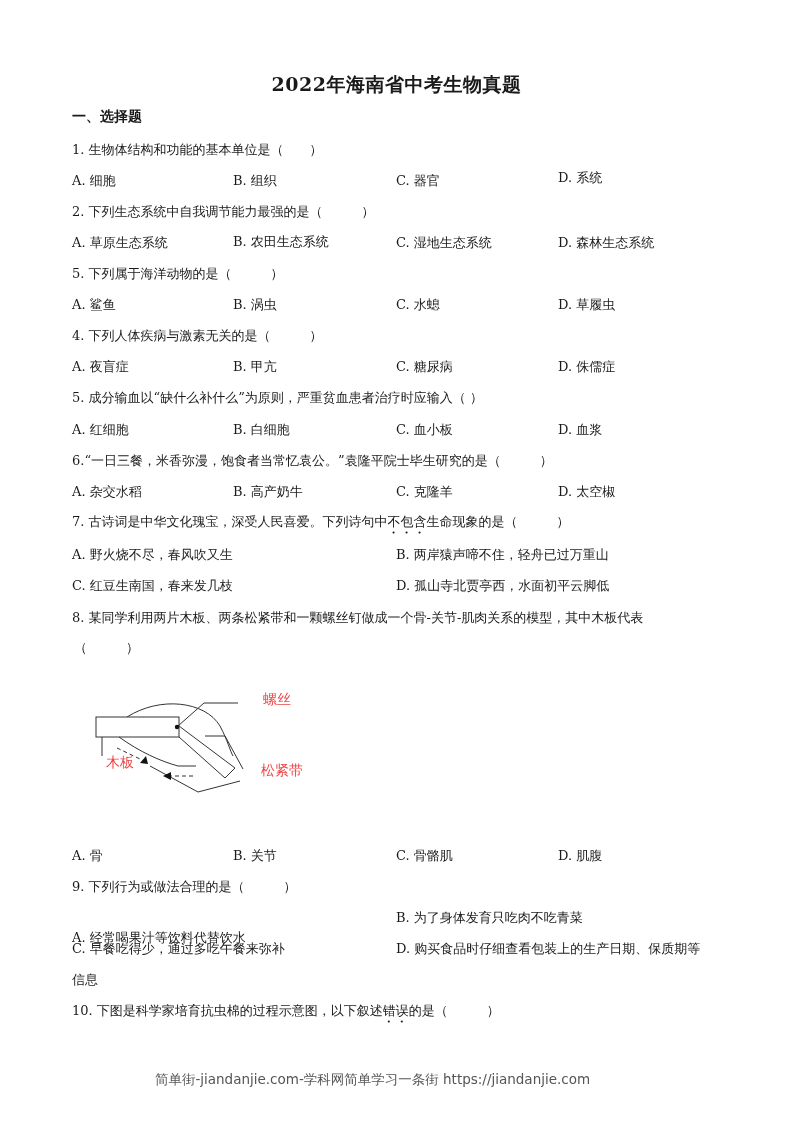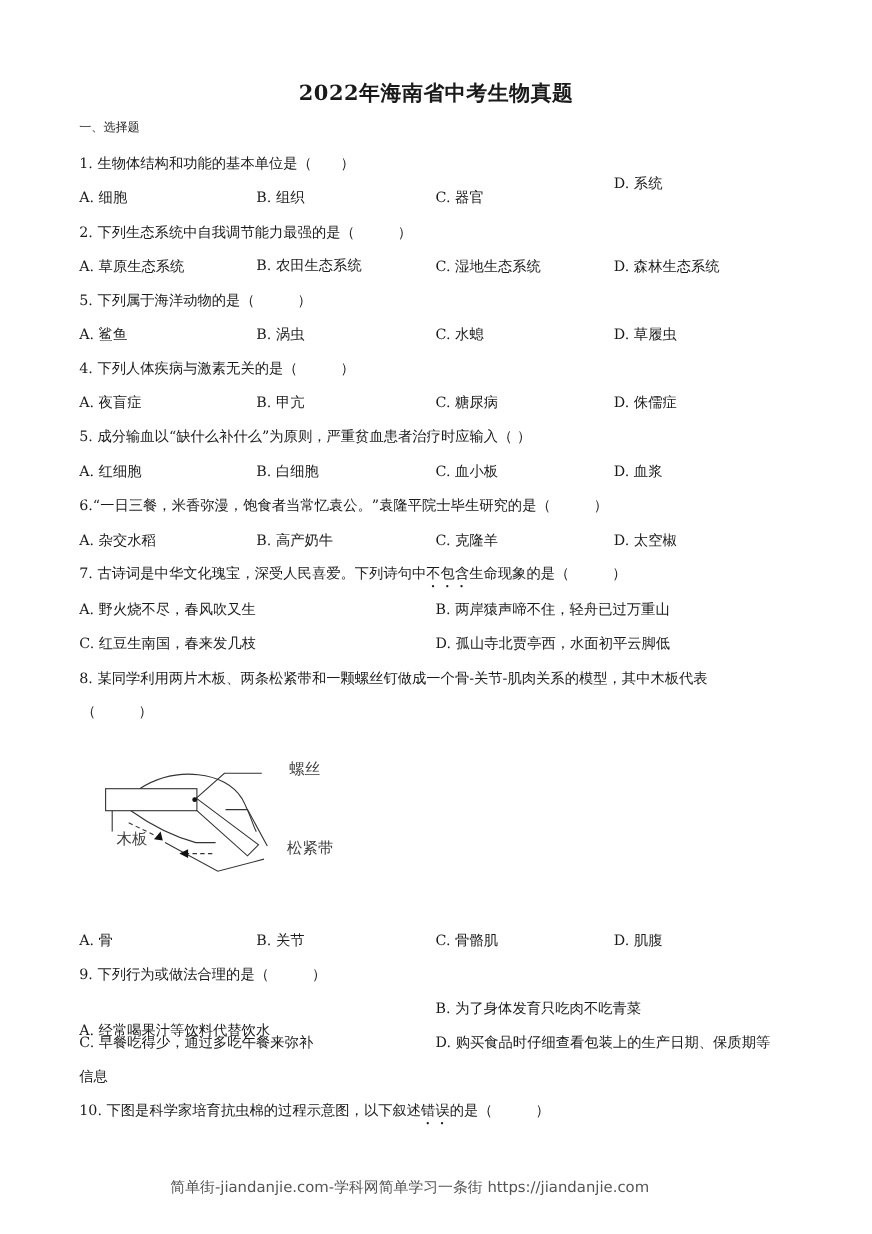--- a/index.html
+++ b/index.html
@@ -6,49 +6,49 @@
   body {
     width: 793px; height: 1122px; position: relative; overflow: hidden;
     font-family: "DejaVu Serif", "Liberation Serif", serif;
     color: #1a1a1a;
   }
   .title {
     position: absolute; left: 0; width: 793px; top: 72px; text-align: center;
     font-size: 19px; font-weight: bold; letter-spacing: 0.5px;
   }
   .section {
-    position: absolute; left: 72px; top: 108px; font-size: 11px; font-weight: normal;
+    position: absolute; left: 72px; top: 108px; font-size: 14px; font-weight: bold;
   }
   .line {
     position: absolute; left: 72px; font-size: 13px; white-space: nowrap; line-height: 16px;
   }
   .opt { position: absolute; font-size: 13px; white-space: nowrap; line-height: 16px; }
   .col-a { left: 72px; } .col-b { left: 233px; } .col-c { left: 396px; } .col-d { left: 558px; }
   .half-b { left: 396px; }
   .dot { text-emphasis: dot; -webkit-text-emphasis: dot; text-emphasis-position: under; -webkit-text-emphasis-position: under; }
   .diagram { position: absolute; left: 80px; top: 686px; width: 240px; height: 120px; }
   .diagram .lbl {
-    position: absolute; font-family: "DejaVu Sans", "Liberation Sans", sans-serif; font-size: 14px; color: #404040; padding-left: 17px;
+    position: absolute; font-family: "DejaVu Sans", "Liberation Sans", sans-serif; font-size: 14px; color: #ef4444; padding-left: 17px;
   }
   .footer {
     position: absolute; left: 0; width: 745px; top: 1071px; text-align: center;
     font-family: "DejaVu Sans", "Liberation Sans", sans-serif; font-size: 13.5px; color: #555;
   }
 </style>
 </head>
 <body>
 
 <div class="title">2022年海南省中考生物真题</div>
 <div class="section">一、选择题</div>
 
 <div class="line" style="top:142px">1. 生物体结构和功能的基本单位是（　　）</div>
 <div class="opt col-a" style="top:173px">A. 细胞</div>
 <div class="opt col-b" style="top:173px">B. 组织</div>
 <div class="opt col-c" style="top:173px">C. 器官</div>
-<div class="opt col-d" style="top:160px">D. 系统</div>
+<div class="opt col-d" style="top:170px">D. 系统</div>
 
 <div class="line" style="top:204px">2. 下列生态系统中自我调节能力最强的是（　　　）</div>
 <div class="opt col-a" style="top:235px">A.  草原生态系统</div>
 <div class="opt col-b" style="top:234px">B.  农田生态系统</div>
 <div class="opt col-c" style="top:235px">C.  湿地生态系统</div>
 <div class="opt col-d" style="top:235px">D.  森林生态系统</div>
 
 <div class="line" style="top:266px">5. 下列属于海洋动物的是（　　　）</div>
 <div class="opt col-a" style="top:297px">A.  鲨鱼</div>
 <div class="opt col-b" style="top:297px">B.  涡虫</div>

